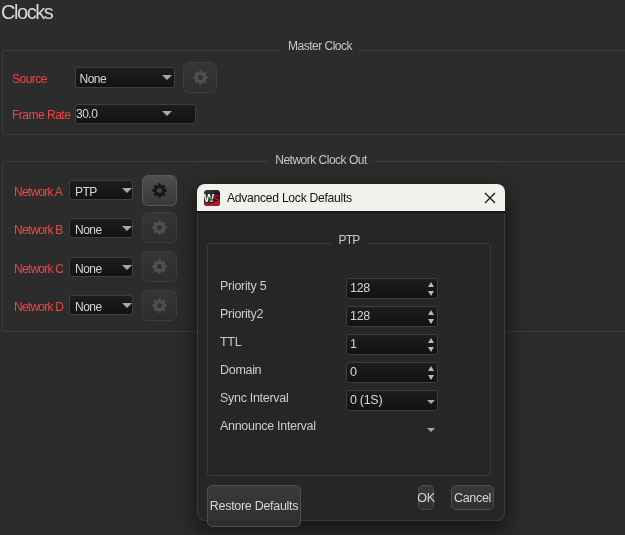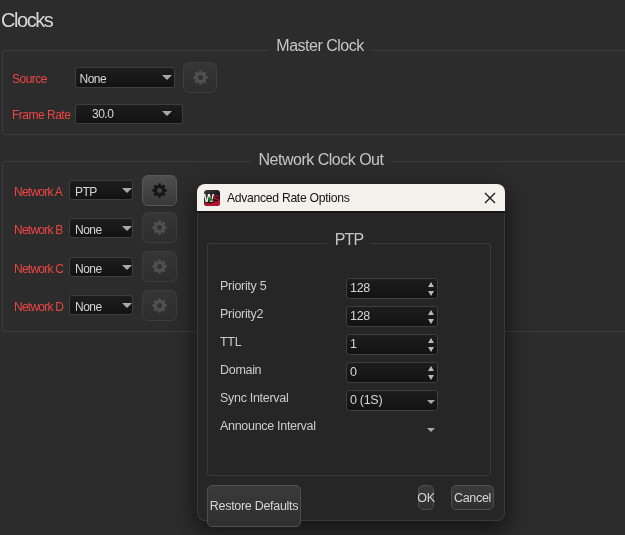--- a/index.html
+++ b/index.html
@@ -1,36 +1,36 @@
 <!DOCTYPE html>
 <html><head>
 <meta charset="utf-8">
 <style>
 * { margin:0; padding:0; box-sizing:border-box; }
 html,body { width:625px; height:535px; background:#2c2c2c; font-family:"Liberation Sans",sans-serif; overflow:hidden; }
 body { position:relative; }
 .abs { position:absolute; }
 .group { position:absolute; border:1px solid #3d3d3d; border-radius:3px; }
-.legend { position:absolute; background:#2c2c2c; color:#c6c6c6; font-size:16px; letter-spacing:-0.5px; padding:0 7px; white-space:nowrap; transform:translateX(-50%); line-height:14px; }
+.legend { position:absolute; background:#2c2c2c; color:#c6c6c6; font-size:12px; letter-spacing:-0.5px; padding:0 7px; white-space:nowrap; transform:translateX(-50%); line-height:14px; }
 .lbl { position:absolute; color:#ef4444; font-size:12px; letter-spacing:-0.5px; white-space:nowrap; line-height:14px; }
 .field { position:absolute; background:linear-gradient(180deg,#1d1d1d,#121212); border:1px solid #3e3e3e; border-radius:3px; color:#d6d6d6; font-size:12px; letter-spacing:-0.5px; white-space:nowrap; }
 .darr { position:absolute; width:0; height:0; border-left:5px solid transparent; border-right:5px solid transparent; border-top:5px solid #a9a9a9; }
 .gearbtn { position:absolute; border-radius:6px; display:flex; align-items:center; justify-content:center; }
 .btn { position:absolute; background:linear-gradient(180deg,#3a3a3a,#2f2f2f); border:1px solid #4e4e4e; border-radius:5px; color:#d6d6d6; font-size:12.5px; letter-spacing:-0.3px; display:flex; align-items:center; justify-content:center; }
 .spin { position:absolute; display:flex; flex-direction:column; align-items:center; }
 .sup { width:0;height:0;border-left:3.8px solid transparent;border-right:3.8px solid transparent;border-bottom:5.5px solid #b9b9b9; }
 .sdn { width:0;height:0;border-left:3.8px solid transparent;border-right:3.8px solid transparent;border-top:5.5px solid #b9b9b9; margin-top:3.6px; }
 .dlbl { position:absolute; color:#cccccc; font-size:12.5px; letter-spacing:-0.3px; white-space:nowrap; line-height:15px; }
 .dfield { position:absolute; background:linear-gradient(180deg,#1d1d1d,#121212); border:1px solid #3e3e3e; border-radius:3px; color:#d6d6d6; font-size:12.5px; letter-spacing:-0.3px; width:92px; height:21px; line-height:19px; padding-left:3px; white-space:nowrap; }
 .ddarr { position:absolute; width:0; height:0; border-left:4.5px solid transparent; border-right:4.5px solid transparent; border-top:4.5px solid #a9a9a9; }
 </style>
 </head>
 <body>
 
-<div class="abs" style="left:1px;top:9px;color:#d8d8d8;font-size:20px;letter-spacing:-1.45px;">Clocks</div>
+<div class="abs" style="left:1px;top:1px;color:#d8d8d8;font-size:20px;letter-spacing:-1.45px;">Clocks</div>
 
 <div class="group" style="left:2px;top:50px;width:648px;height:85px;"></div>
 <div class="legend" style="left:320px;top:39px;">Master Clock</div>
 
 <div class="lbl" style="left:12px;top:72px;">Source</div>
 <div class="field" style="left:75px;top:67px;width:100px;height:21px;line-height:22px;padding-left:3.5px;">None</div>
 <div class="darr" style="left:162px;top:75px;"></div>
 <div class="gearbtn" style="left:183px;top:62px;width:34px;height:31px;background:linear-gradient(180deg,#363636,#2d2d2d);border:1px solid #3d3d3d;">
     <svg width="15" height="15" viewBox="0 0 20 20">
       <g fill="#505050">
@@ -41,21 +41,21 @@
         <rect x="8.2" y="0.5" width="3.6" height="4.3" transform="rotate(180 10 10)"></rect>
         <rect x="8.2" y="0.5" width="3.6" height="4.3" transform="rotate(225 10 10)"></rect>
         <rect x="8.2" y="0.5" width="3.6" height="4.3" transform="rotate(270 10 10)"></rect>
         <rect x="8.2" y="0.5" width="3.6" height="4.3" transform="rotate(315 10 10)"></rect>
       </g>
       <circle cx="10" cy="10" r="5.4" fill="none" stroke="#505050" stroke-width="4.1"></circle>
     </svg>
   </div>
 
 <div class="lbl" style="left:12px;top:108px;">Frame Rate</div>
-<div class="field" style="left:75px;top:104px;width:108px;height:20px;line-height:19px;padding-left:16px;">30.0</div>
+<div class="field" style="left:75px;top:104px;width:121px;height:20px;line-height:19px;padding-left:0;">30.0</div>
 <div class="darr" style="left:162px;top:111px;"></div>
 
 <div class="group" style="left:2px;top:161px;width:648px;height:171px;"></div>
 <div class="legend" style="left:321px;top:153px;">Network Clock Out</div>
 
 <div class="lbl" style="left:14px;top:185px;letter-spacing:-0.75px;">Network A</div>
 <div class="field" style="left:69px;top:180px;width:64px;height:20px;line-height:22px;padding-left:5px;">PTP</div>
 <div class="darr" style="left:122px;top:188px;"></div>
 <div class="gearbtn" style="left:142px;top:175px;width:35px;height:31px;background:linear-gradient(180deg,#4f4f4f,#393939);border:1px solid #585858;">
     <svg width="15" height="15" viewBox="0 0 20 20">
@@ -135,21 +135,21 @@
           <stop offset="0" stop-color="#3f3f3f"></stop>
           <stop offset="0.6" stop-color="#161616"></stop>
         </linearGradient>
       </defs>
     <rect x="0" y="0" width="16" height="16" rx="3.2" fill="url(#ig)"></rect>
     <path d="M0 12.6 C5 14.2 11 13.2 16 10.2 L16 12.8 a3.2 3.2 0 0 1 -3.2 3.2 L3.2 16 a3.2 3.2 0 0 1 -3.2 -3.2 Z" fill="#b5122d"></path>
     <text x="-0.2" y="11.6" font-size="11" font-weight="bold" fill="#f0f0f0" font-family="Liberation Sans">W</text>
     <text x="8.4" y="12.6" font-size="11" font-weight="bold" fill="#c41230" font-family="Liberation Sans">S</text>
     <path d="M4.8 6.8 L9.4 9.5 L4.8 12.2 Z" fill="#1e7a1e"></path>
   </svg>
-  <div class="abs" style="left:30px;top:7px;color:#141414;font-size:12.2px;letter-spacing:-0.3px;line-height:15px;">Advanced Rate Options</div>
+  <div class="abs" style="left:30px;top:7px;color:#141414;font-size:12.2px;letter-spacing:-0.3px;line-height:15px;">Advanced Lock Defaults</div>
   <svg class="abs" style="left:287px;top:8px;" width="12" height="12" viewBox="0 0 12 12">
       <path d="M1 1 L11 11 M11 1 L1 11" stroke="#161616" stroke-width="1.3" fill="none"></path>
     </svg>
 
   <div class="group" style="left:10px;top:59px;width:284px;height:233px;border-color:#3b3b3b;"></div>
   <div class="legend" style="left:152px;top:49px;background:#262626;letter-spacing:-0.8px;">PTP</div>
 
   <div class="dlbl" style="left:23px;top:95px;">Priority 5</div>
   <div class="dfield" style="left:149px;top:94px;">128</div>
   <div class="spin" style="left:231px;top:98px;">

